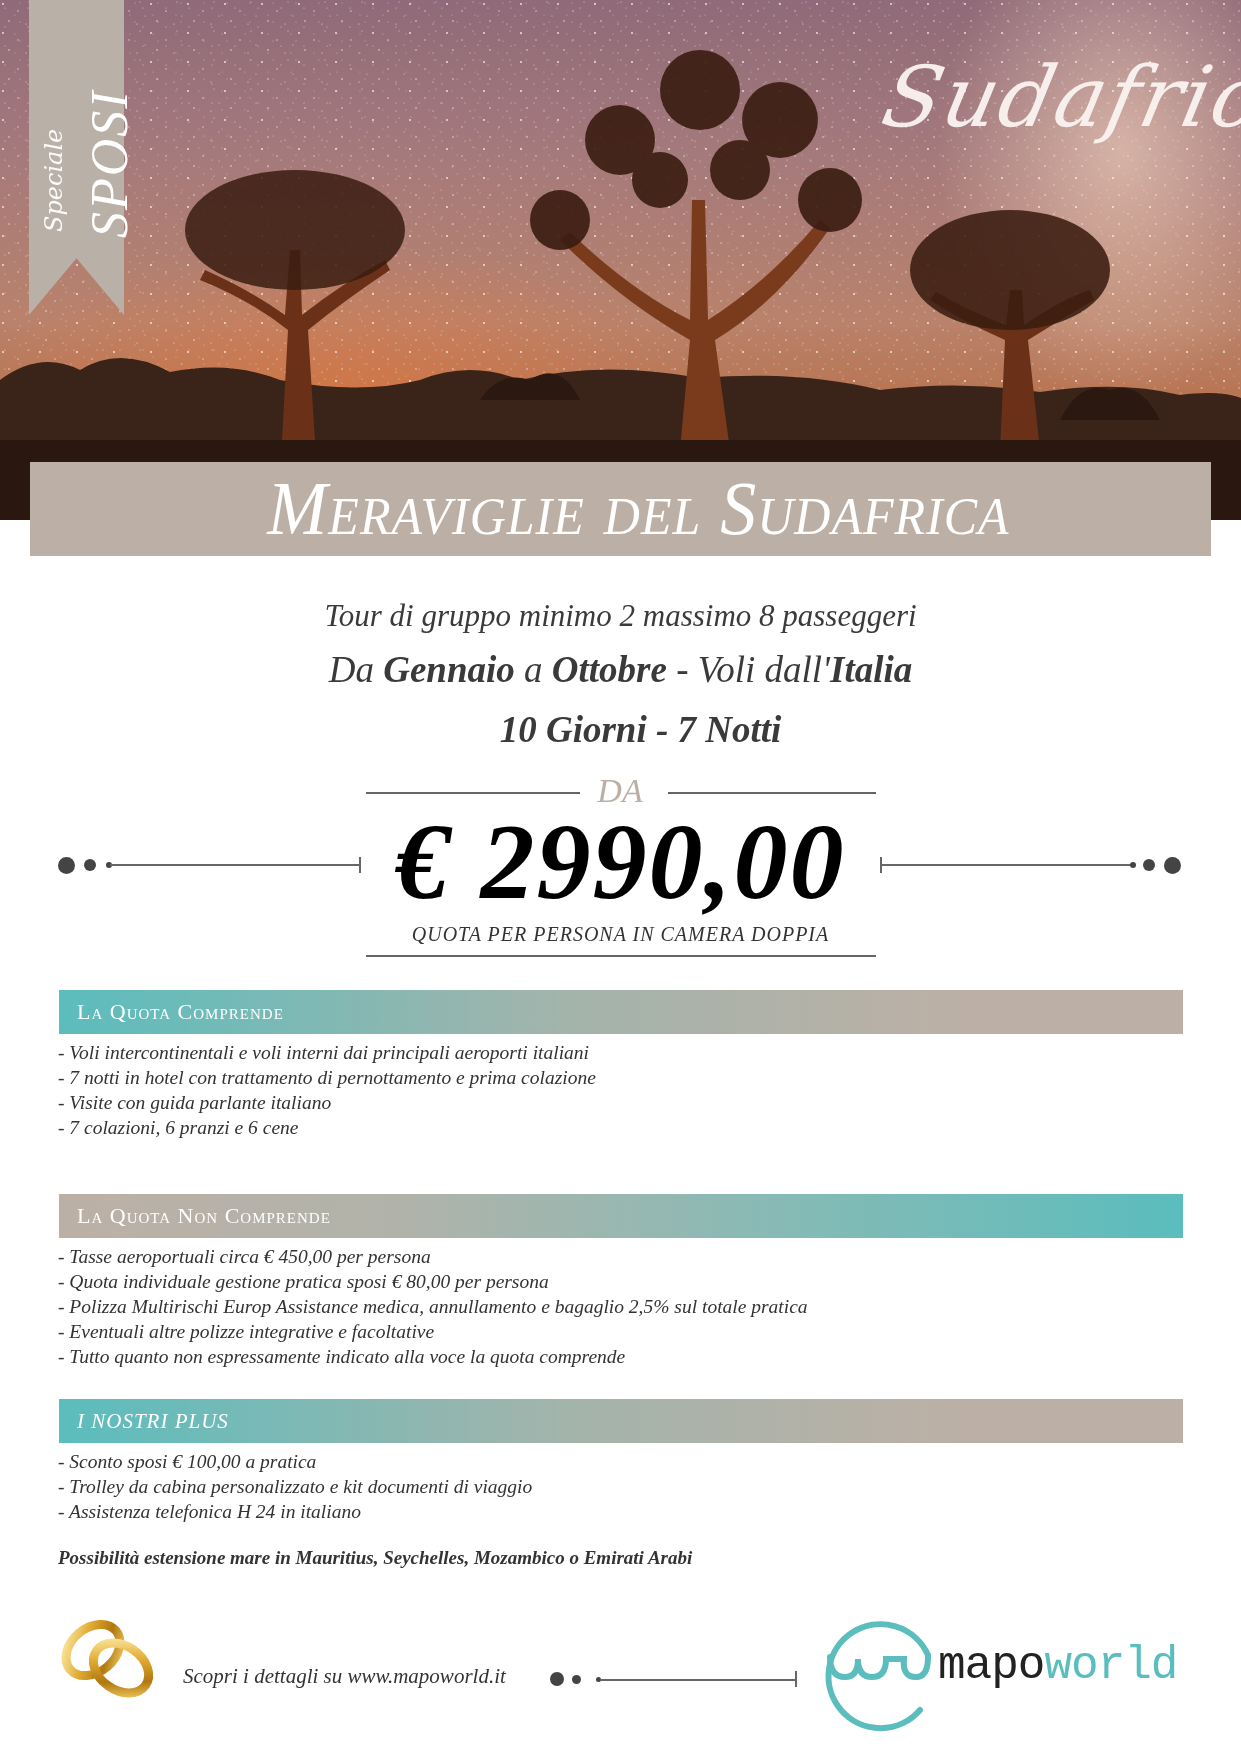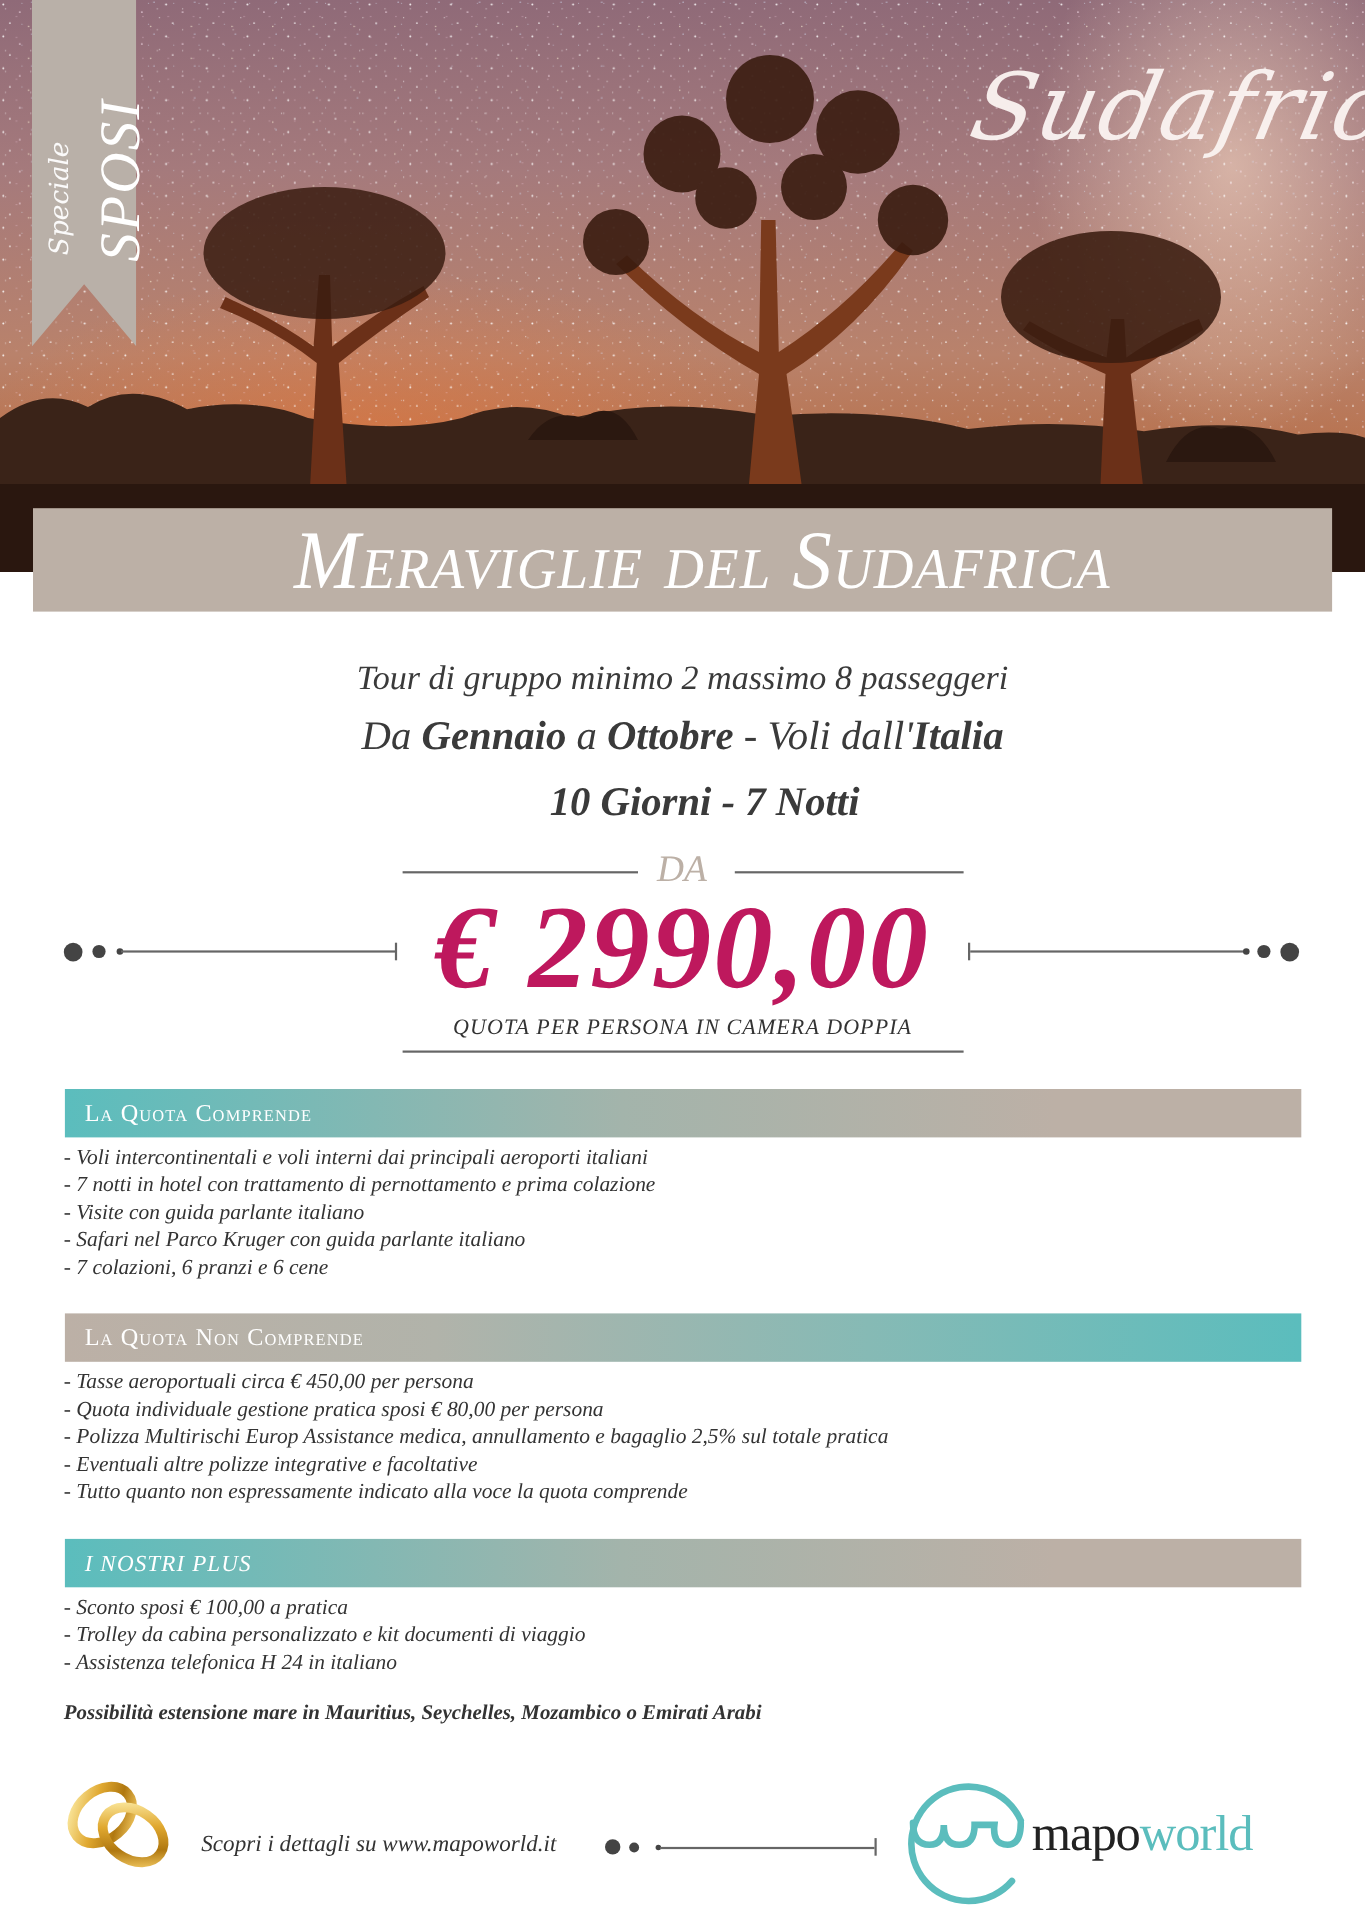--- a/index.html
+++ b/index.html
@@ -61,21 +61,21 @@
   .sub b { font-weight: bold; }
 
   
   .price-line { position: absolute; height: 2px; background: #666; }
   .da {
     position: absolute; left: 570px; top: 772px; width: 100px; text-align: center;
     color: #bcb0a6; font-style: italic; font-size: 34px; font-family: "Liberation Serif", serif;
   }
   .price {
     position: absolute; left: 0; width: 1241px; top: 800px; text-align: center;
-    color: #be185d; font-style: italic; font-weight: bold; font-size: 108px;
+    color: #000000; font-style: italic; font-weight: bold; font-size: 108px;
     font-family: "Liberation Serif", serif; letter-spacing: 2px;
   }
   .price-note {
     position: absolute; left: 0; width: 1241px; top: 923px; text-align: center;
     color: #333; font-style: italic; font-size: 20px; letter-spacing: 1px;
   }
   .dot { position: absolute; border-radius: 50%; background: #444; }
   .tick { position: absolute; width: 2px; height: 16px; background: #666; }
 
   
@@ -92,21 +92,21 @@
   .list li { height: 25px; line-height: 25px; white-space: nowrap; }
 
   .ext-note {
     position: absolute; left: 58px; top: 1547px; font-style: italic; font-weight: bold; font-size: 19px; color: #333;
   }
 
   
   .rings { position: absolute; left: 55px; top: 1612px; }
   .footer-text { position: absolute; left: 183px; top: 1664px; font-style: italic; font-size: 21px; color: #333; }
   .logo { position: absolute; left: 820px; top: 1615px; }
-  .logo-text { position: absolute; left: 938px; top: 1640px; font-size: 46px; font-family: Liberation Serif, serif; letter-spacing: -1px; }
+  .logo-text { position: absolute; left: 938px; top: 1640px; font-size: 46px; font-family: Liberation Mono, monospace; letter-spacing: -1px; }
   .logo-text .a { color: #222; }
   .logo-text .b { color: #5bbdbd; }
 </style>
 </head>
 <body>
 
 <div class="hero">
   <svg width="1241" height="520" viewBox="0 0 1241 520">
     <defs>
       <pattern id="stars" width="37" height="29" patternUnits="userSpaceOnUse">
@@ -189,21 +189,20 @@
 <div class="price-line" style="left:882px; top:864px; width:250px;"></div>
 <div class="dot" style="left:1130px; top:862px; width:6px; height:6px;"></div>
 <div class="dot" style="left:1143px; top:859px; width:12px; height:12px;"></div>
 <div class="dot" style="left:1164px; top:857px; width:17px; height:17px;"></div>
 
 <div class="sec-head grad-lr" style="top:990px;">La Quota Comprende</div>
 <ul class="list" style="top:1040px;">
   <li>- Voli intercontinentali e voli interni dai principali aeroporti italiani</li>
   <li>- 7 notti in hotel con trattamento di pernottamento e prima colazione</li>
   <li>- Visite con guida parlante italiano</li>
-  <li>- Safari nel Parco Kruger con guida parlante italiano</li>
   <li>- 7 colazioni, 6 pranzi e 6 cene</li>
 </ul>
 
 <div class="sec-head grad-rl" style="top:1194px;">La Quota Non Comprende</div>
 <ul class="list" style="top:1244px;">
   <li>- Tasse aeroportuali circa € 450,00 per persona</li>
   <li>- Quota individuale gestione pratica sposi € 80,00 per persona</li>
   <li>- Polizza Multirischi Europ Assistance medica, annullamento e bagaglio 2,5% sul totale pratica</li>
   <li>- Eventuali altre polizze integrative e facoltative</li>
   <li>- Tutto quanto non espressamente indicato alla voce la quota comprende</li>

